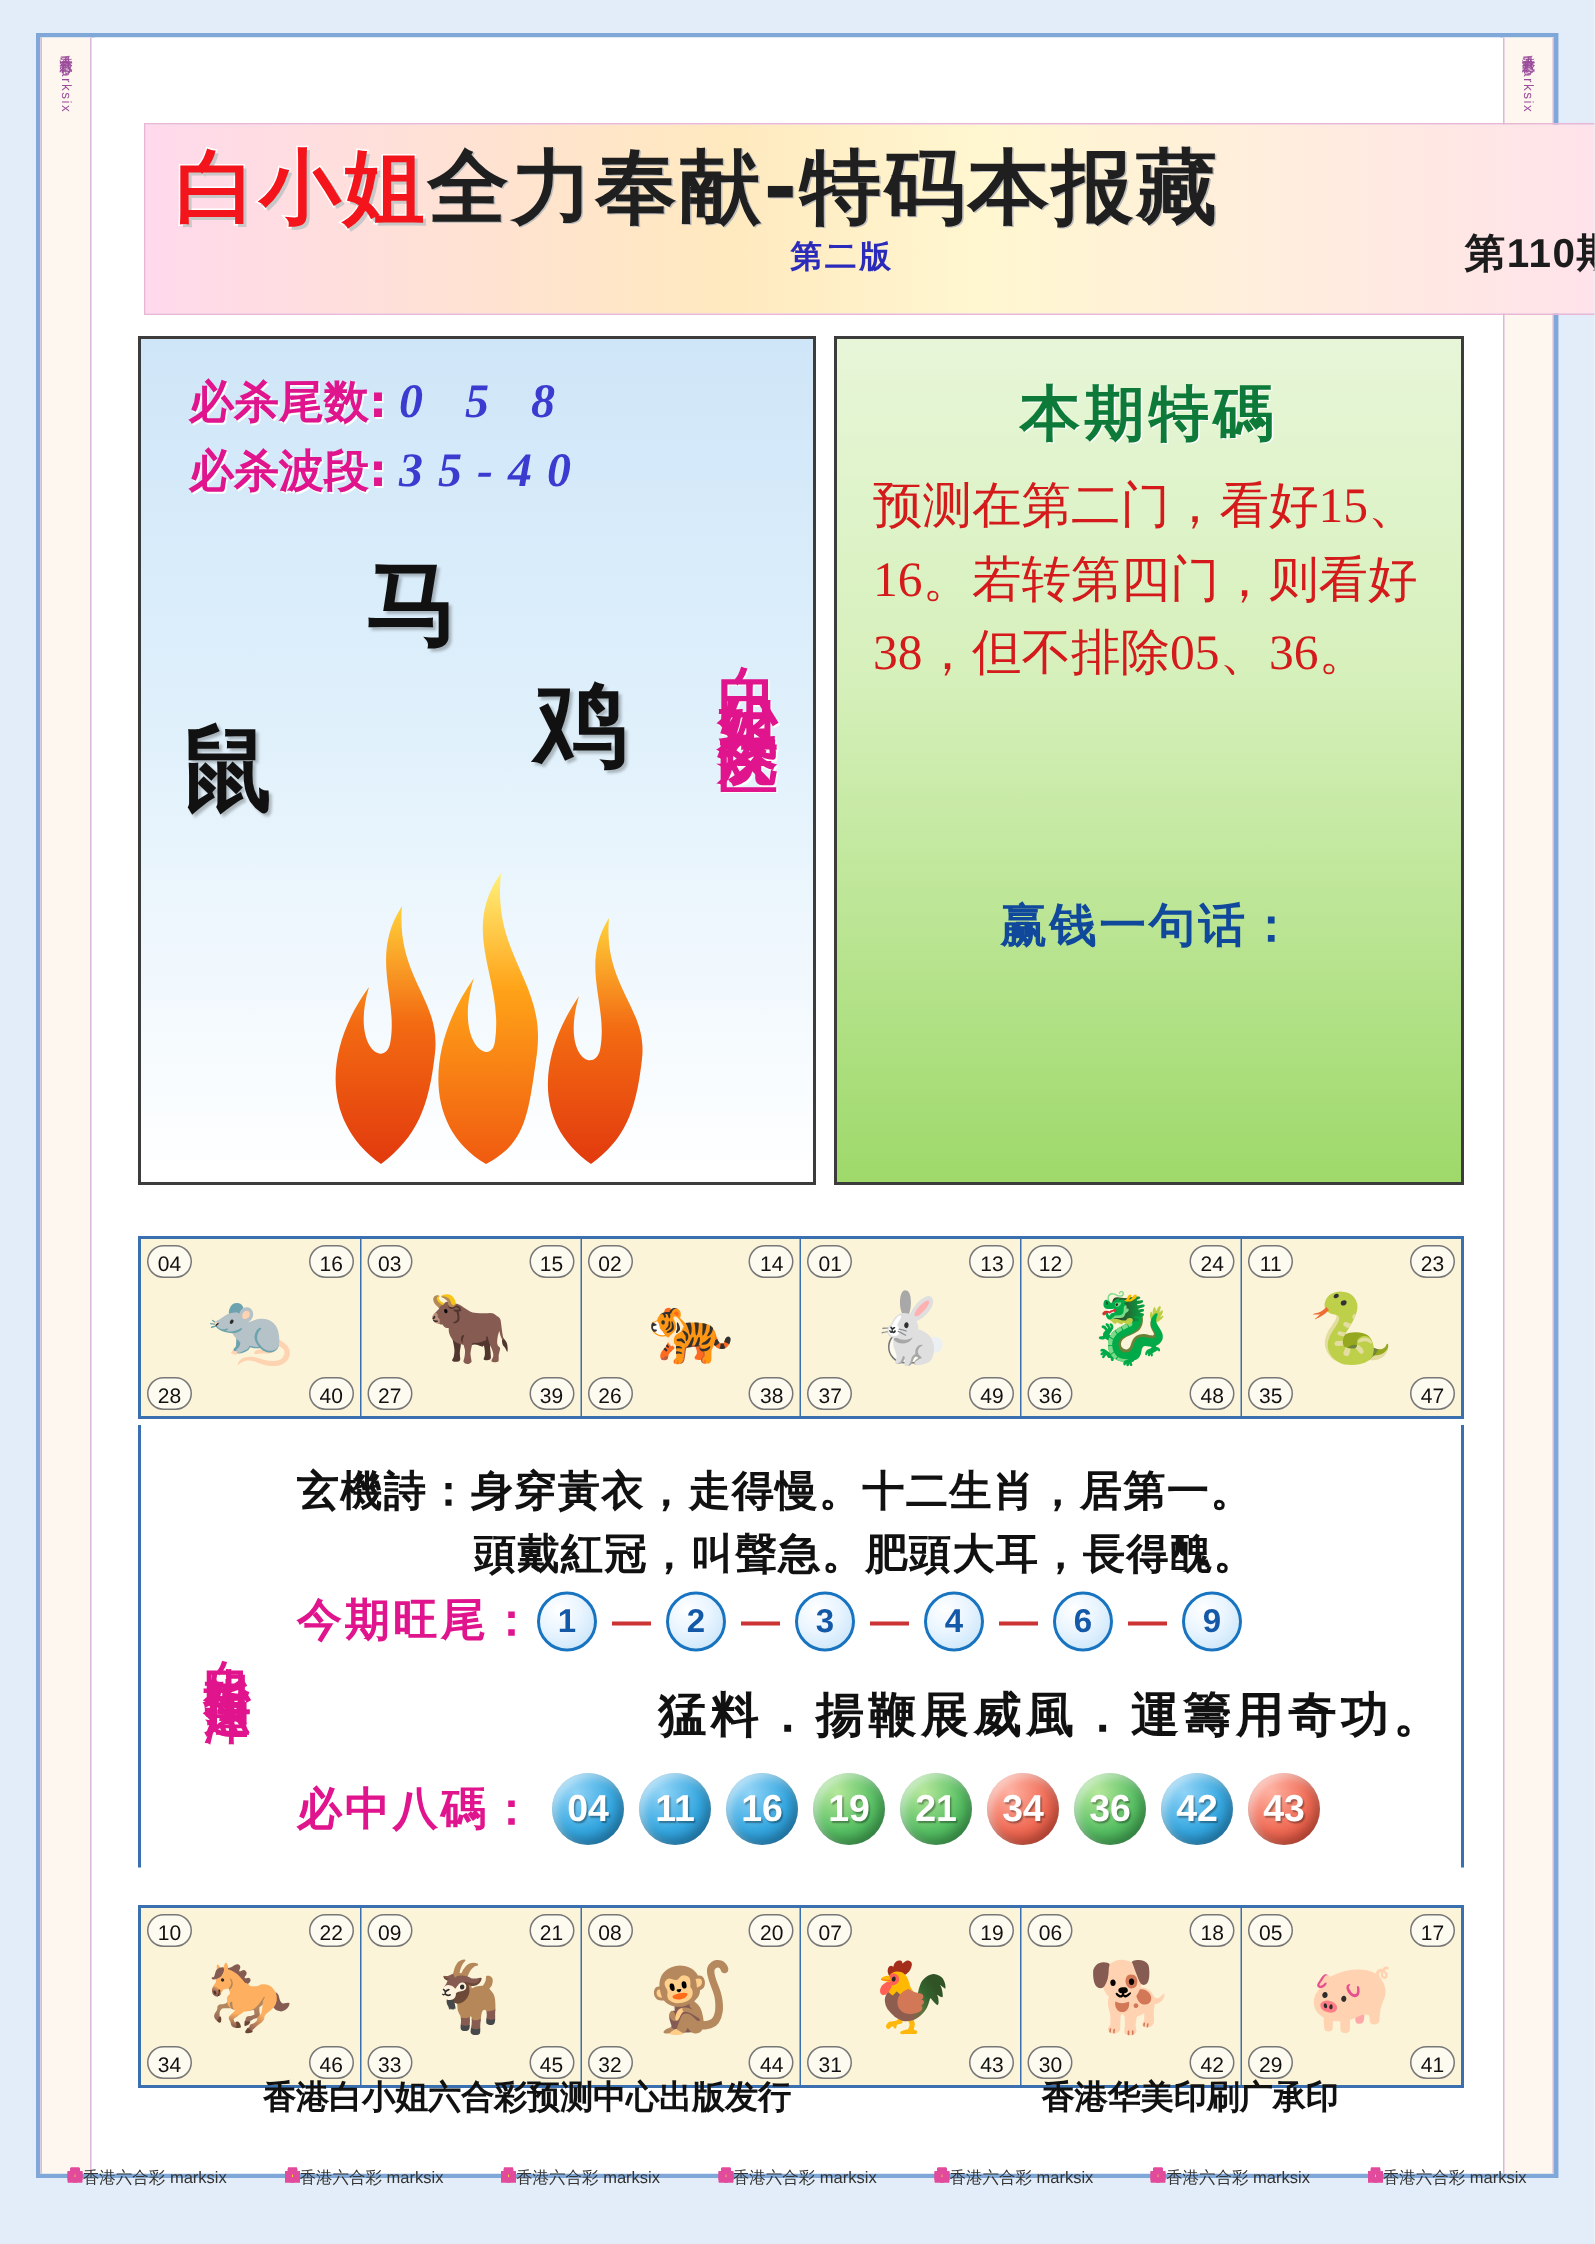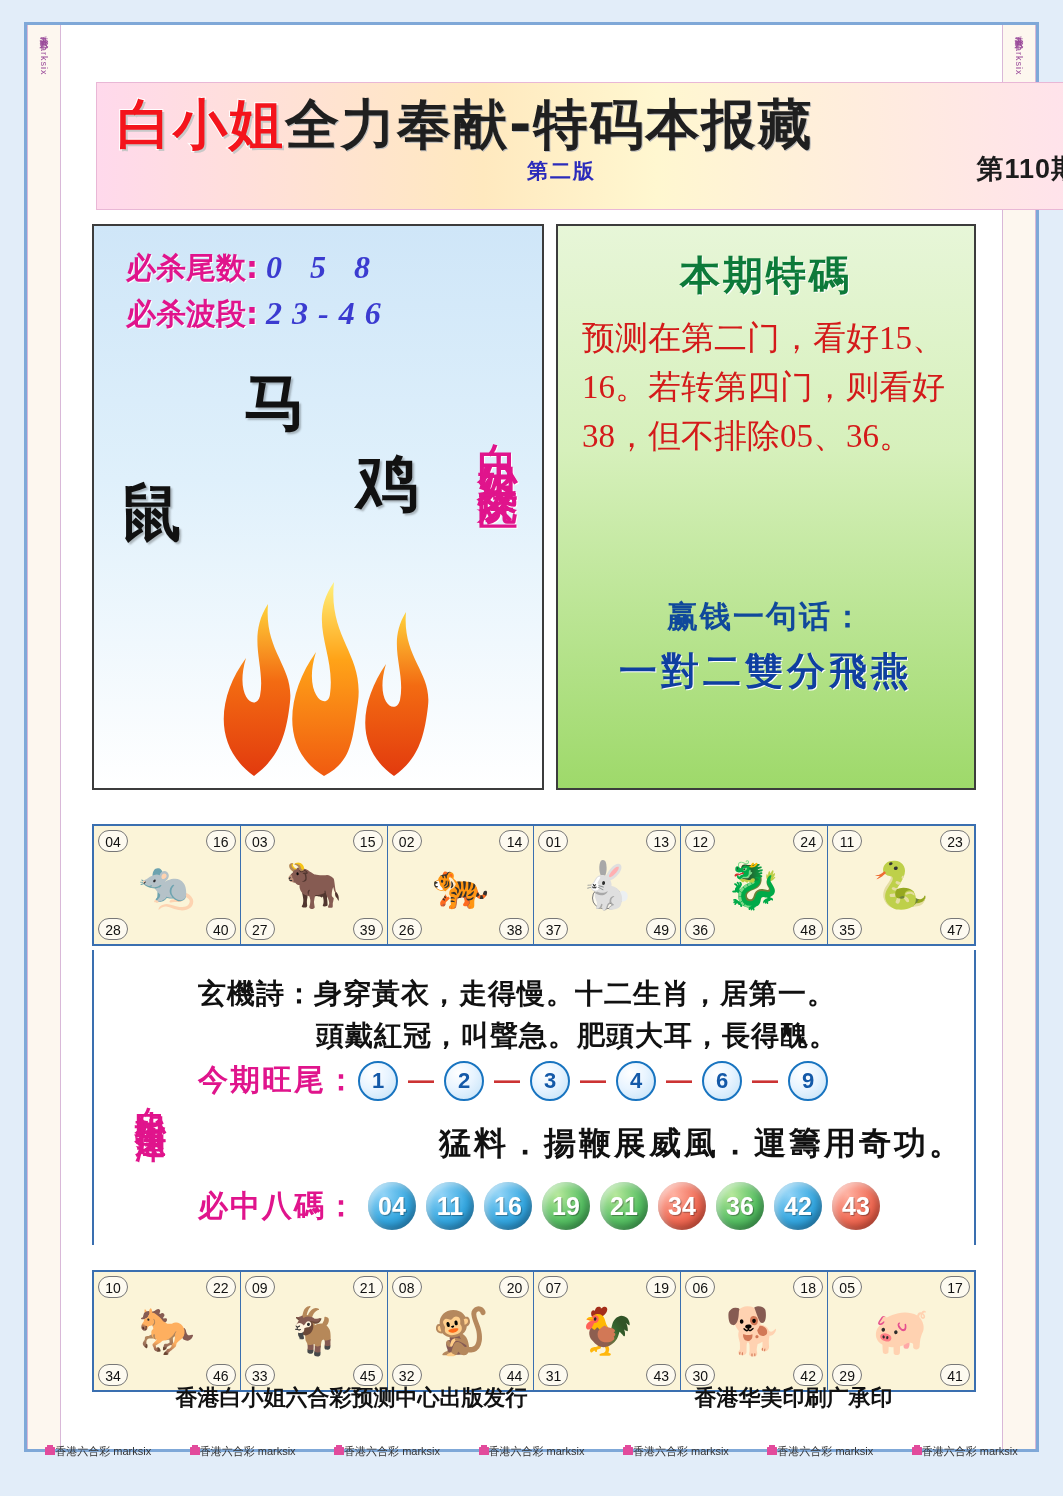--- a/index.html
+++ b/index.html
@@ -317,21 +317,21 @@
     </div>
     <div class="banner-edition">第二版</div>
     <div class="banner-issue">第110期</div>
   </div>
 
   <div class="panel-left">
     <div class="kill-line" style="top:22px;">
       <span class="kill-label">必杀尾数:</span><span class="kill-value">0  5  8</span>
     </div>
     <div class="kill-line" style="top:68px;">
-      <span class="kill-label">必杀波段:</span><span class="kill-value">23-46</span>
+      <span class="kill-label">必杀波段:</span><span class="kill-value">35-40</span>
     </div>
 
     <div class="zodiac-word" style="left:26px; top:245px;">鼠</div>
     <div class="zodiac-word" style="left:150px; top:135px;">马</div>
     <div class="zodiac-word" style="left:262px; top:215px;">鸡</div>
 
     <div class="flame-wrap">
       <svg width="260" height="250" viewBox="0 0 260 250">
         <defs>
           <linearGradient id="fg1" x1="0" y1="1" x2="0" y2="0">
@@ -351,21 +351,20 @@
       </svg>
     </div>
 
     <div class="sidetext-vert">白小姐炎烧区</div>
   </div>
 
   <div class="panel-right">
     <div class="pr-title">本期特碼</div>
     <div class="pr-body">预测在第二门，看好15、16。若转第四门，则看好38，但不排除05、36。</div>
     <div class="pr-sub">赢钱一句话：</div>
-    <div class="pr-phrase">一對二雙分飛燕</div>
   </div>
 
   <div class="zod-strip" style="top:824px;">
     <div class="zod-cell">
       <div class="num-chip nc-tl">04</div>
       <div class="num-chip nc-tr">16</div>
       <div class="num-chip nc-bl">28</div>
       <div class="num-chip nc-br">40</div>
       <div class="zod-animal">🐀</div>
     </div>

